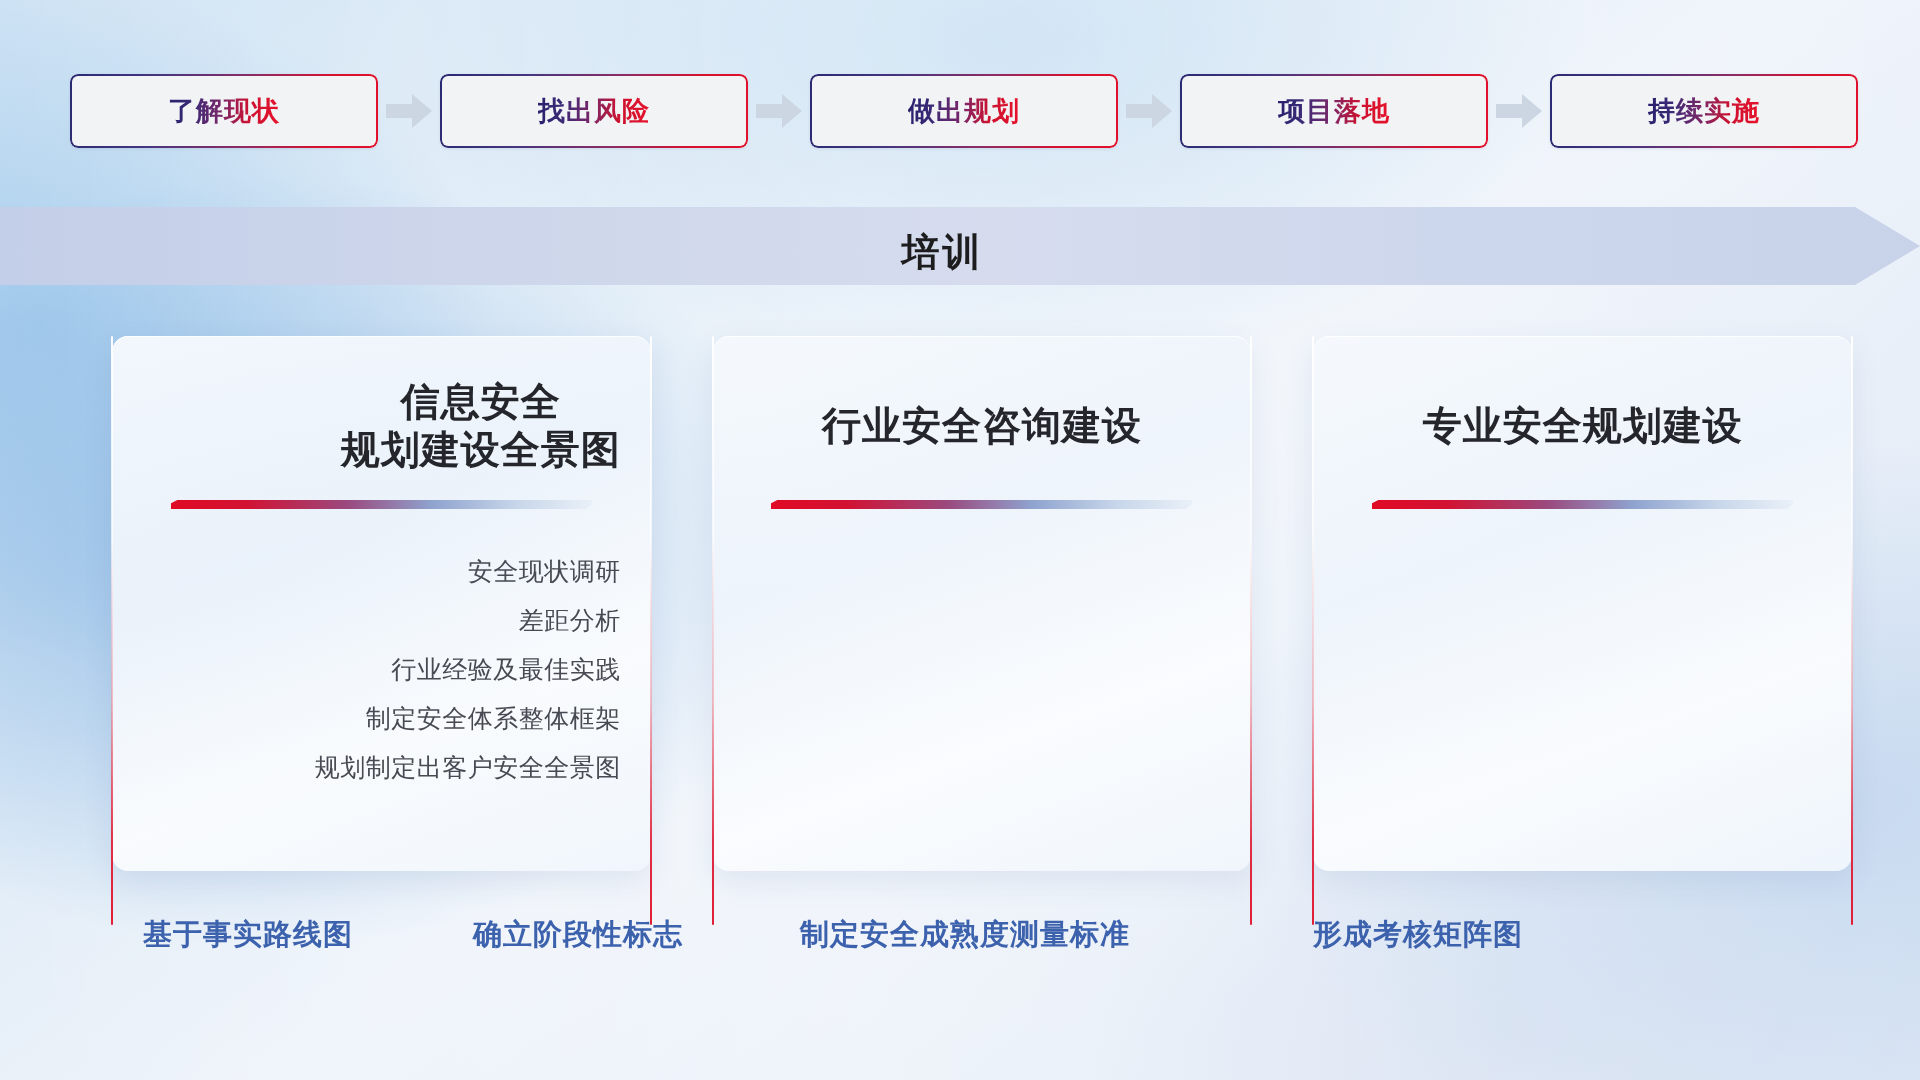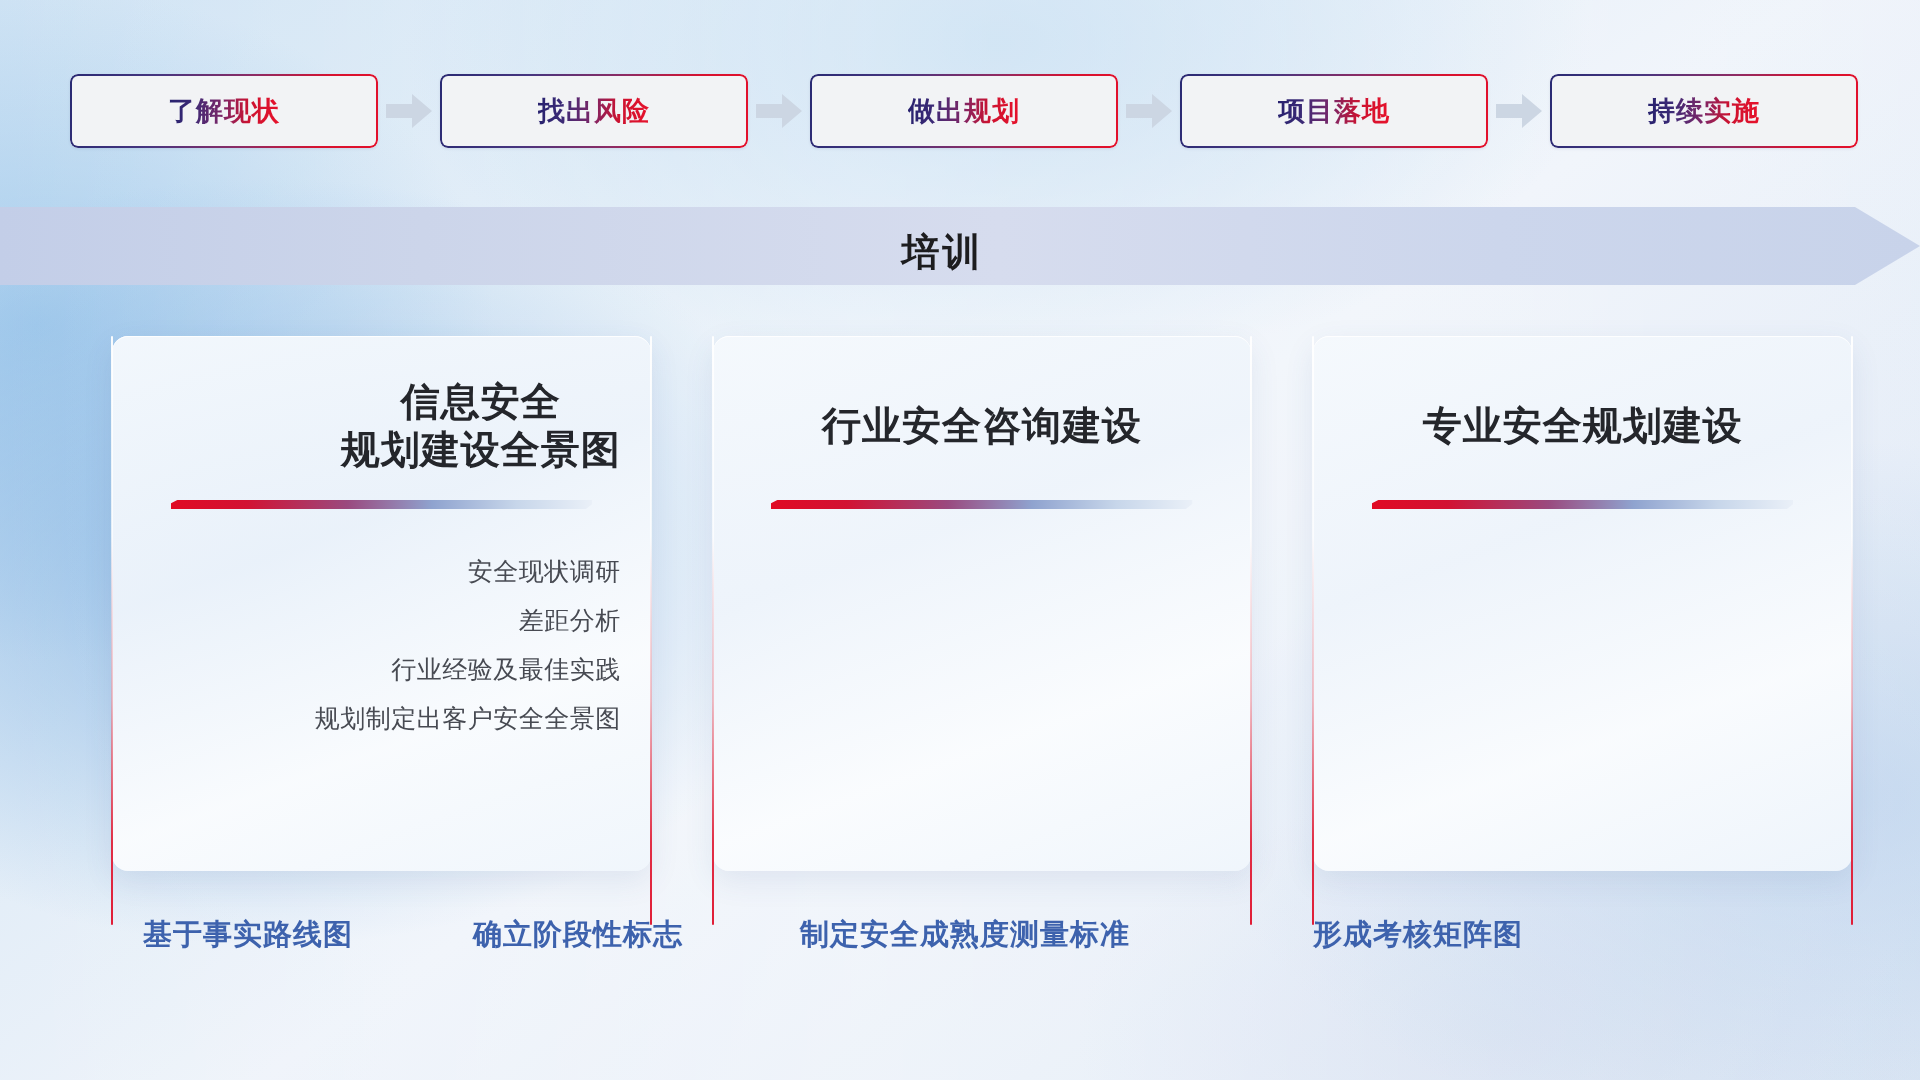--- a/index.html
+++ b/index.html
@@ -298,20 +298,21 @@
               <stop offset="100%" stop-color="#eaf0f8"></stop>
             </linearGradient>
           </defs>
           <path d="M0 3.2 L6 0 L400 0 L400 4.0 L394 9 L0 9 Z" fill="url(#divGrad1)"></path>
         </svg>
       </div>
       <ul class="card-list">
         <li>安全现状调研</li>
         <li>差距分析</li>
         <li>行业经验及最佳实践</li>
+        <li>制定安全体系整体框架</li>
         <li>规划制定出客户安全全景图</li>
       </ul>
     </div>
 
     <div class="card">
       <div class="card-title">行业安全咨询建设</div>
       <div class="card-divider">
         <svg viewBox="0 0 400 9" preserveAspectRatio="none" aria-hidden="true">
           <defs>
             <linearGradient id="divGrad2" x1="0" y1="0" x2="1" y2="0">

